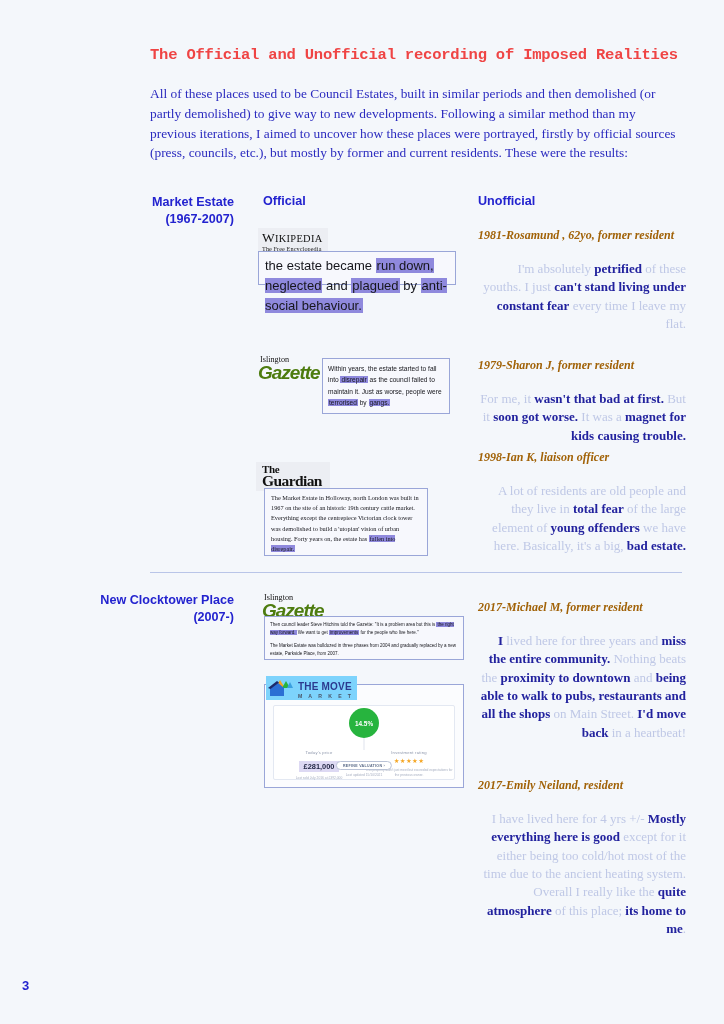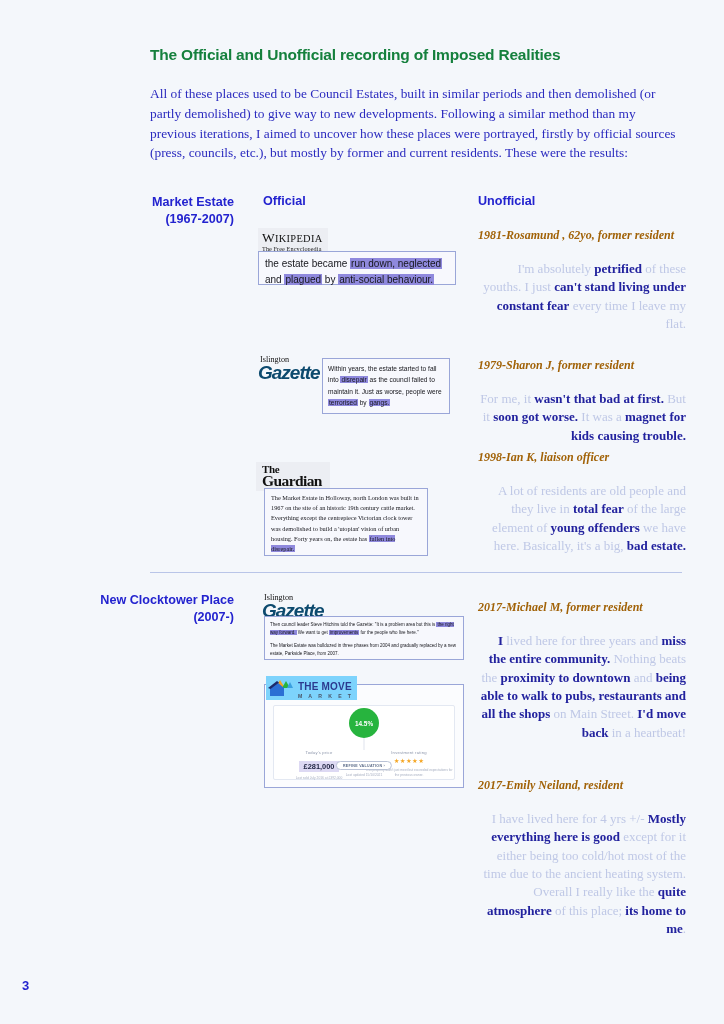--- a/index.html
+++ b/index.html
@@ -9,23 +9,23 @@
     font-family:"Liberation Serif", serif;
     color:#2222c8;
     position:relative;
     overflow:hidden;
   }
   .page{position:absolute;inset:0;}
 
   
   .title{
     position:absolute;left:150px;top:46px;width:540px;
-    font-family:Liberation Sans, sans-serif;
+    font-family:Liberation Mono, monospace;
     font-weight:bold;font-size:15.5px;letter-spacing:-.2px;
-    color:#15803d;
+    color:#ef4444;
   }
   .intro{
     position:absolute;left:150px;top:84px;width:532px;
     font-family:"Liberation Serif", serif;
     font-size:13.4px;line-height:1.48;color:#2b2bbf;
   }
 
   
   .colhead{
     position:absolute;
@@ -66,33 +66,33 @@
   }
   .wiki-word .sm{font-size:10.4px;}
   .wiki-sub{
     font-family:"Liberation Serif", serif;
     font-size:6.2px;color:#222;margin-top:-1px;letter-spacing:.1px;
   }
   .wiki-box{
     position:absolute;left:258px;top:251px;width:198px;height:34px;
     padding:4px 6px;
   }
-  .wiki-box .cliptext{font-size:10px;line-height:1.55;}
+  .wiki-box .cliptext{font-size:13px;line-height:1.55;}
 
   
   .ig1{position:absolute;left:258px;top:356px;}
   .ig-logo .ig-isl{
     font-family:"Liberation Serif", serif;
     font-size:8.2px;color:#111;font-weight:normal;line-height:1;
     margin-left:2px;
   }
   .ig-logo .ig-gaz{
     font-family:"Liberation Sans", sans-serif;
     font-weight:bold;font-style:italic;font-size:19px;
-    color:#0c4a6e;line-height:.95;letter-spacing:-1px;
+    color:#4d7c0f;line-height:.95;letter-spacing:-1px;
   }
   .ig1-box{
     position:absolute;left:322px;top:358px;width:128px;height:56px;
     padding:4px 5px;
   }
   .ig1-box .cliptext{font-size:6.6px;line-height:1.72;}
 
   
   .grd-logo{
     position:absolute;left:256px;top:462px;

